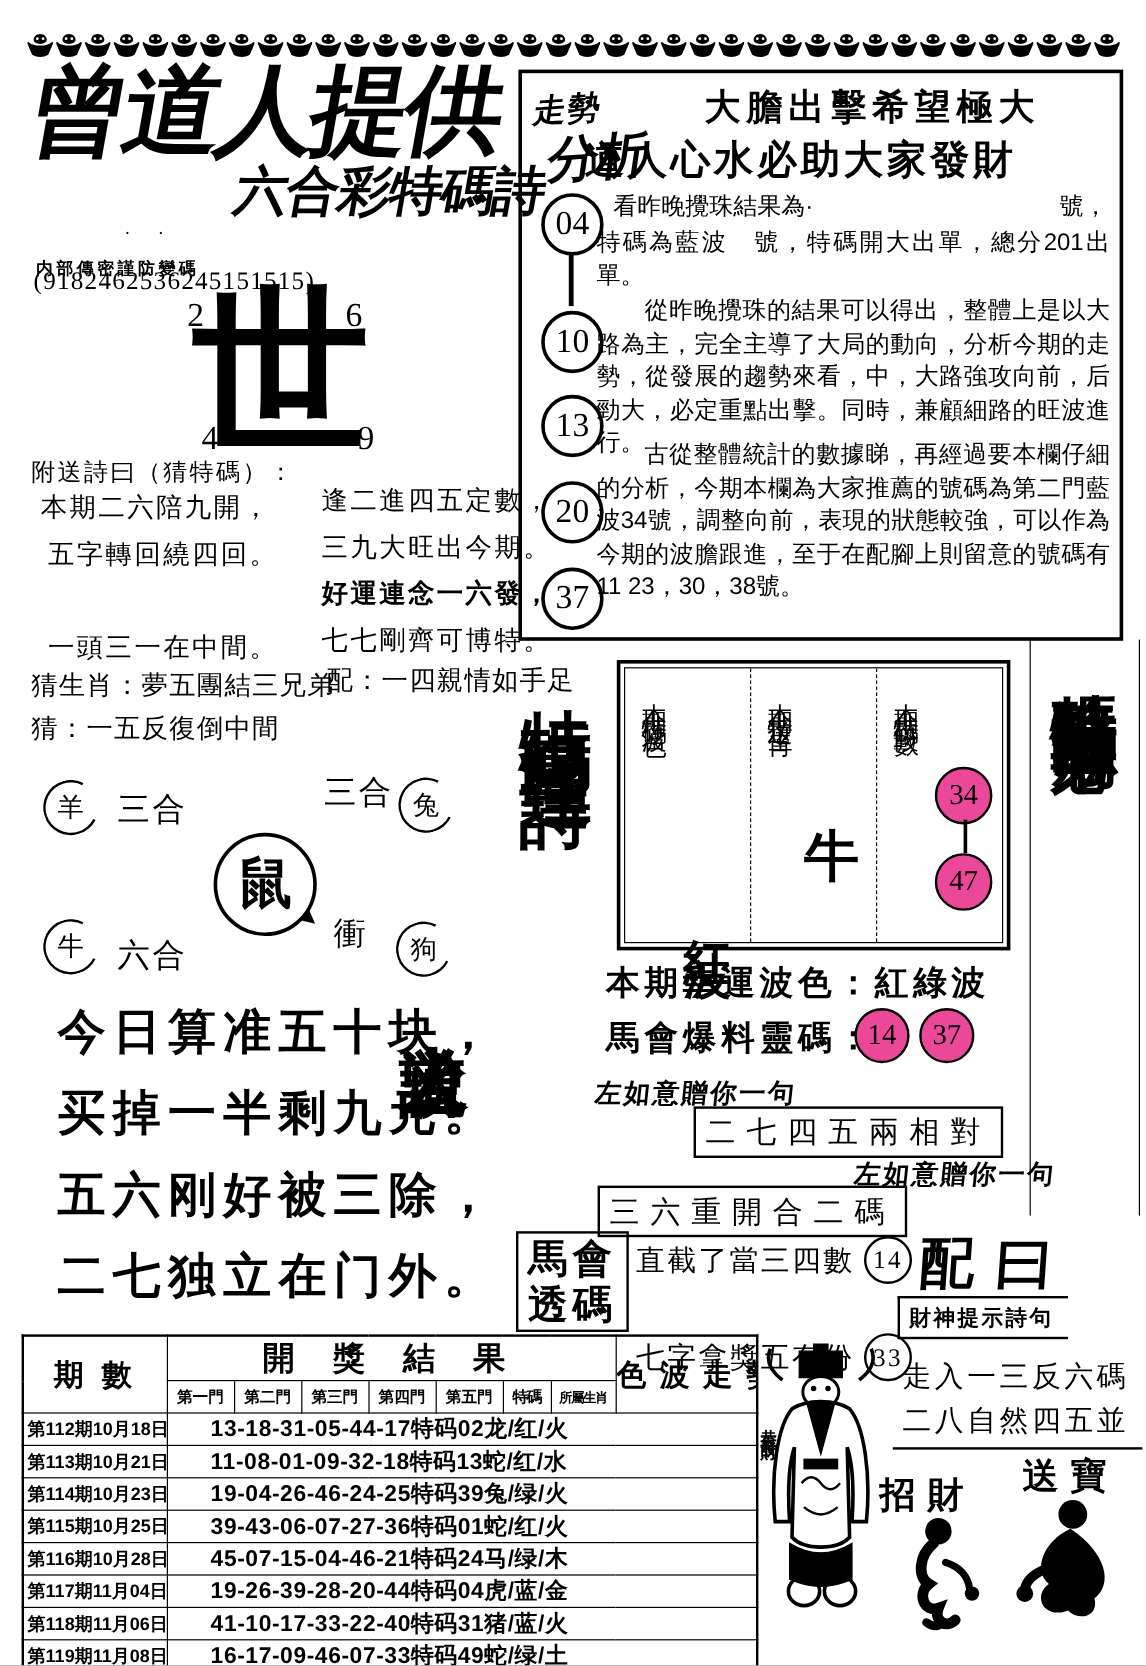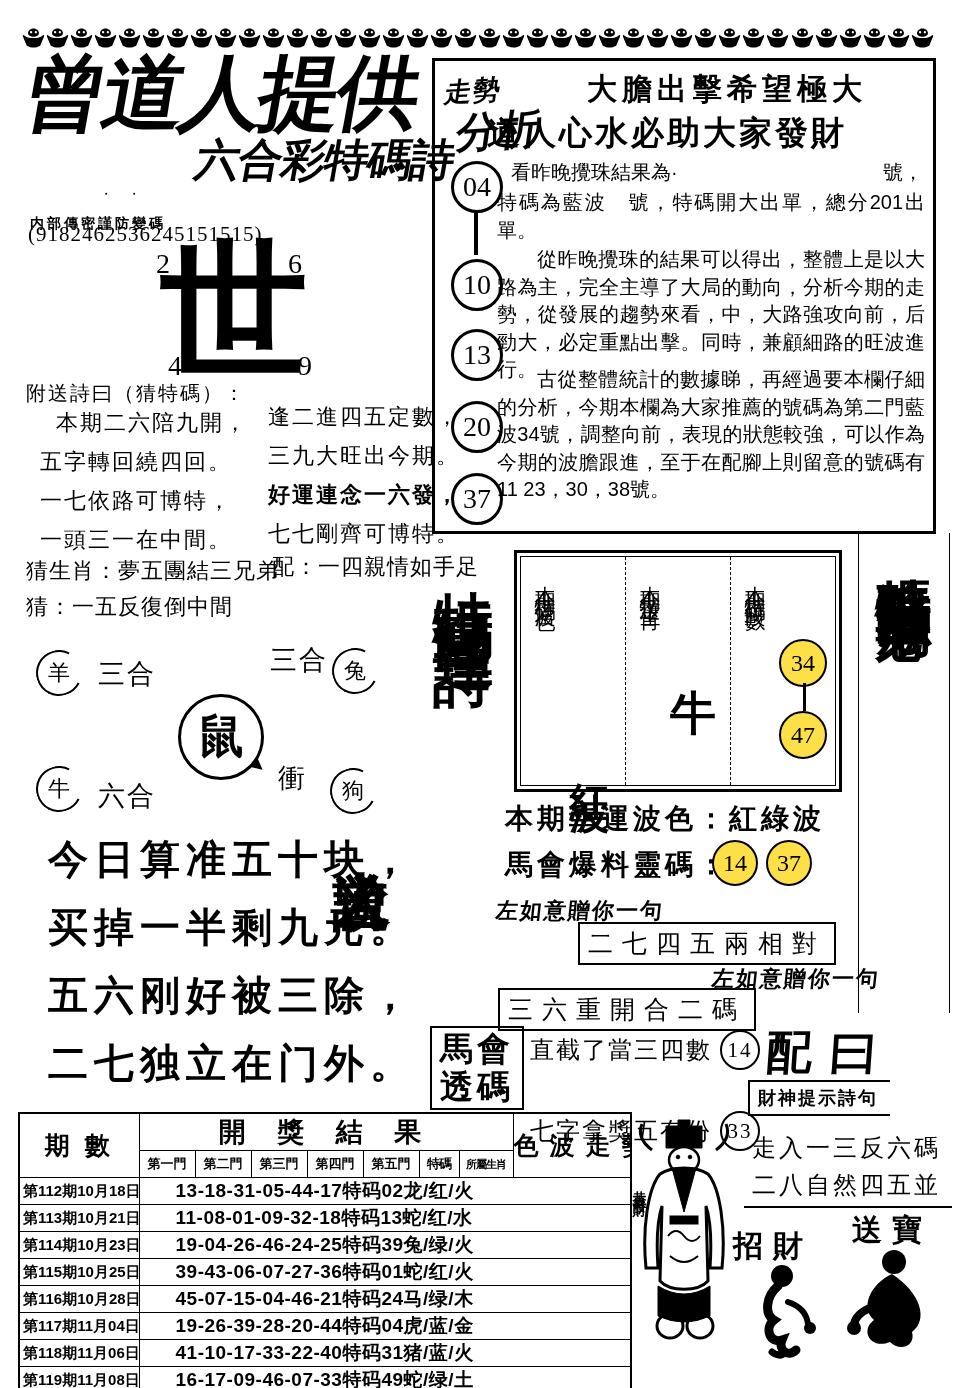--- a/index.html
+++ b/index.html
@@ -75,21 +75,21 @@
   .tema-inner{width:100%;height:100%;border:1.5px solid #000;box-sizing:border-box;display:flex;}
   .tema-col{flex:1;position:relative;}
   .tema-col + .tema-col{border-left:1.5px dashed #000;}
   .tema-label{position:absolute;left:10px;top:12px;writing-mode:vertical-rl;text-orientation:upright;
               font-size:21px;letter-spacing:5px;font-family:"Liberation Serif","DejaVu Serif",serif;}
   .tema-val-v{position:absolute;right:8px;bottom:14px;writing-mode:vertical-rl;text-orientation:upright;
               font-size:40px;font-weight:bold;letter-spacing:10px;font-family:"Liberation Serif","DejaVu Serif",serif;}
   .tema-val-1{position:absolute;right:14px;bottom:40px;font-size:46px;font-weight:bold;
               font-family:"Liberation Serif","DejaVu Serif",serif;}
   .mini-ball{width:44px;height:44px;border:2.5px solid #000;border-radius:50%;display:flex;align-items:center;
-             justify-content:center;font-size:24px;font-family:"Liberation Serif","DejaVu Serif",serif;background:#fde047;}
+             justify-content:center;font-size:24px;font-family:"Liberation Serif","DejaVu Serif",serif;background:#ec4899;}
 
   .lucky-line{font-size:28px;font-weight:bold;letter-spacing:4px;font-family:"Liberation Serif","DejaVu Serif",serif;}
   .gift{font-size:22px;font-weight:900;letter-spacing:2px;transform:skewX(-6deg);}
   .boxed-tip{border:2px solid #000;font-size:25px;letter-spacing:9px;padding:3px 8px;
              font-family:"Liberation Serif","DejaVu Serif",serif;white-space:nowrap;}
 
   .macau-box{left:430px;top:1026px;width:90px;height:80px;border:2.5px solid #000;display:flex;flex-direction:column;
              align-items:center;justify-content:center;font-size:33px;font-weight:900;line-height:38px;letter-spacing:4px;}
   .macau-line{font-size:24px;letter-spacing:2px;font-family:"Liberation Serif","DejaVu Serif",serif;display:flex;align-items:center;gap:8px;}
   .macau-ball{width:36px;height:36px;border:2.5px solid #000;border-radius:50%;display:flex;align-items:center;
@@ -464,23 +464,22 @@
   <div class="abs secret-label serif">内部傳密謹防變碼</div>
   <div class="abs secret-code serif">(9182462536245151515)</div>
 
   <div class="abs corner-num serif" style="left:156px;top:248px;">2</div>
   <div class="abs corner-num serif" style="left:288px;top:248px;">6</div>
   <div class="abs big-char serif">世</div>
   <div class="abs corner-num serif" style="left:168px;top:350px;">4</div>
   <div class="abs corner-num serif" style="left:298px;top:350px;">9</div>
 
   <div class="abs poem-head serif">附送詩曰（猜特碼）：</div>
-  <div class="abs poem-line serif" style="left:56px;top:408px;">本期二六陪九開，</div>
+  <div class="abs poem-line serif" style="left:34px;top:408px;">本期二六陪九開，</div>
   <div class="abs poem-line serif" style="left:40px;top:447px;">五字轉回繞四回。</div>
-  <div class="abs poem-line serif" style="left:40px;top:486px;">一七依路可博特，</div>
   <div class="abs poem-line serif" style="left:40px;top:525px;">一頭三一在中間。</div>
   <div class="abs poem-line serif" style="left:268px;top:402px;">逢二進四五定數，</div>
   <div class="abs poem-line serif" style="left:268px;top:441px;">三九大旺出今期。</div>
   <div class="abs poem-line serif" style="left:268px;top:480px;font-weight:bold;">好運連念一六發，</div>
   <div class="abs poem-line serif" style="left:268px;top:519px;">七七剛齊可博特。</div>
   <div class="abs poem-extra serif" style="left:26px;top:556px;">猜生肖：夢五團結三兄弟</div>
   <div class="abs poem-extra serif" style="left:272px;top:552px;">配：一四親情如手足</div>
   <div class="abs poem-extra serif" style="left:26px;top:592px;">猜：一五反復倒中間</div>
 
   <div class="abs zo-circle" style="left:36px;top:650px;">

